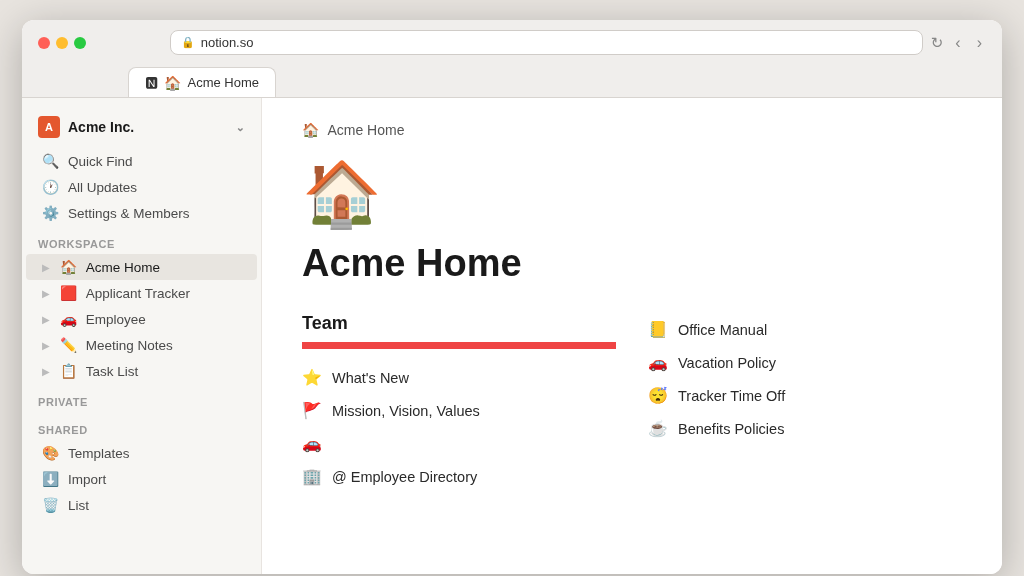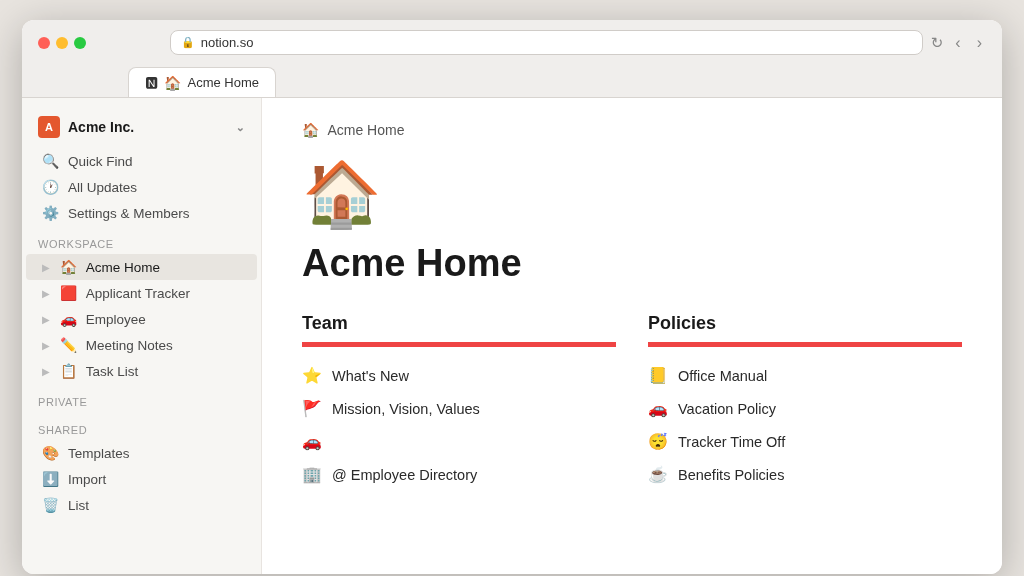--- a/index.html
+++ b/index.html
@@ -143,21 +143,21 @@
       font-size: 13.5px;
       color: #4a4a4a;
       cursor: pointer;
       border-radius: 4px;
       margin: 0 4px;
     }
     .sidebar-item.active { background: #e8e5e0; font-weight: 500; color: #1a1a1a; }
     .sidebar-item-icon { font-size: 14px; width: 18px; text-align: center; }
     .section-label {
       font-size: 11px;
-      font-weight: 400;
+      font-weight: 700;
       color: #999;
       letter-spacing: 0.05em;
       padding: 12px 16px 4px;
       text-transform: uppercase;
     }
     .chevron-small { font-size: 10px; color: #bbb; margin-right: 2px; }
     .main-content {
       flex: 1;
       overflow-y: auto;
       padding: 24px 40px;
@@ -187,21 +187,21 @@
       display: grid;
       grid-template-columns: 1fr 1fr;
       gap: 32px;
     }
     .column-heading {
       font-size: 18px;
       font-weight: 700;
       color: #1a1a1a;
       margin-bottom: 12px;
       padding-bottom: 8px;
-      border-bottom: 5px solid #ef4444;
+      border-bottom: 7px solid #ef4444;
     }
     .list-item {
       display: flex;
       align-items: center;
       gap: 10px;
       padding: 7px 0;
       font-size: 14.5px;
       color: #2a2a2a;
       cursor: pointer;
     }
@@ -335,21 +335,20 @@
           <div class="list-item">
             <span class="list-emoji">🚗</span>
           </div>
           <div class="list-item">
             <span class="list-emoji">🏢</span>
             <span>@ Employee Directory</span>
           </div>
         </div>
 
         <div>
-          <div class="column-heading">Policies</div>
           <div class="list-item">
             <span class="list-emoji">📒</span>
             <span>Office Manual</span>
           </div>
           <div class="list-item">
             <span class="list-emoji">🚗</span>
             <span>Vacation Policy</span>
           </div>
           <div class="list-item">
             <span class="list-emoji">😴</span>

